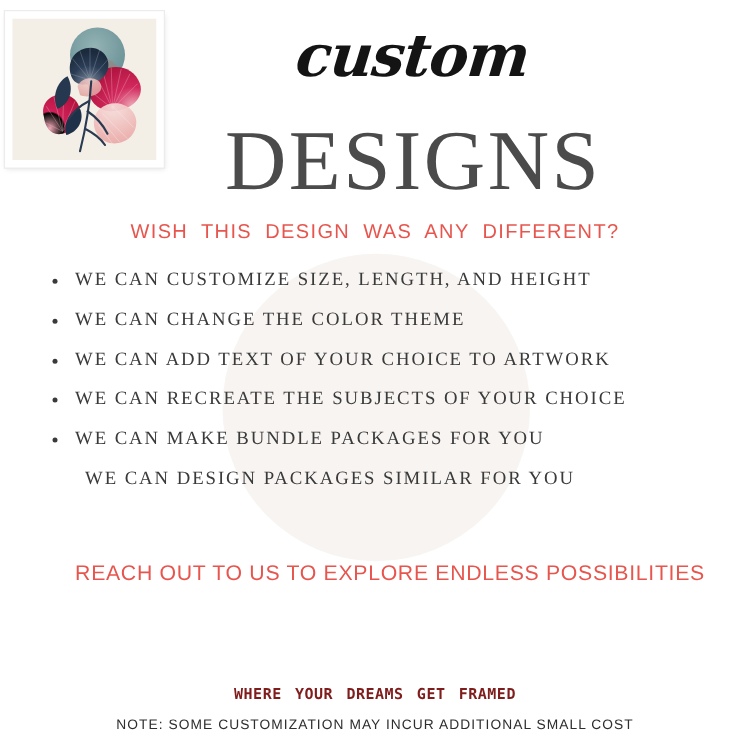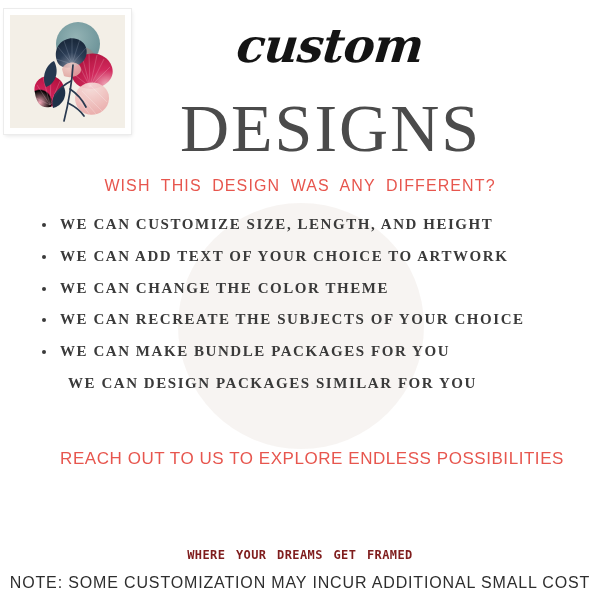--- a/index.html
+++ b/index.html
@@ -111,21 +111,21 @@
     padding: 0;
     list-style: none;
     z-index: 2;
   }
   #feature-list li {
     display: block;
     position: relative;
     padding-left: 20px;
     margin-bottom: 14.5px;
     font-family: "Liberation Serif", "DejaVu Serif", serif;
-    font-weight: 700;
+    font-weight: 400;
     font-size: 15px;
     line-height: 1.15;
     letter-spacing: 1.55px;
     color: #3a3a3a;
     white-space: nowrap;
   }
   #feature-list li .dot {
     position: absolute;
     left: 2px;
     top: 7px;
@@ -179,21 +179,21 @@
     color: #7f1d1d;
     z-index: 4;
   }
   #footnote {
     position: absolute;
     left: 0; right: 0;
     top: 574px;
     text-align: center;
     font-family: "Liberation Sans", sans-serif;
     font-weight: 500;
-    font-size: 16px;
+    font-size: 11px;
     letter-spacing: 0.85px;
     color: #2e2e2e;
     z-index: 4;
   }
 </style>
 </head>
 <body>
 
 <div id="poster">
 
@@ -305,25 +305,25 @@
   <div id="main-title">DESIGNS</div>
   <div id="sub-question">WISH THIS DESIGN WAS ANY DIFFERENT?</div>
 
   <ul id="feature-list">
     <li>
       <span class="dot"></span>
       <span>WE CAN CUSTOMIZE SIZE, LENGTH, AND HEIGHT</span>
     </li>
     <li>
       <span class="dot"></span>
+      <span>WE CAN CHANGE THE COLOR THEME</span>
+    </li>
+    <li>
+      <span class="dot"></span>
       <span>WE CAN ADD TEXT OF YOUR CHOICE TO ARTWORK</span>
-    </li>
-    <li>
-      <span class="dot"></span>
-      <span>WE CAN CHANGE THE COLOR THEME</span>
     </li>
     <li>
       <span class="dot"></span>
       <span>WE CAN RECREATE THE SUBJECTS OF YOUR CHOICE</span>
     </li>
     <li>
       <span class="dot"></span>
       <span>WE CAN MAKE BUNDLE PACKAGES FOR YOU</span>
     </li>
     <li class="no-bullet">

